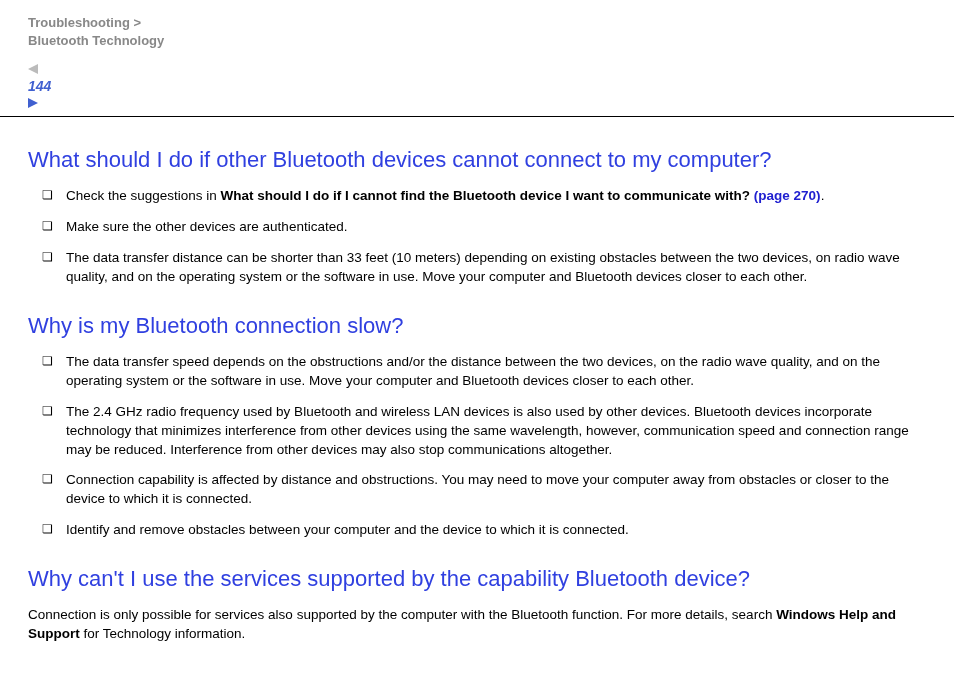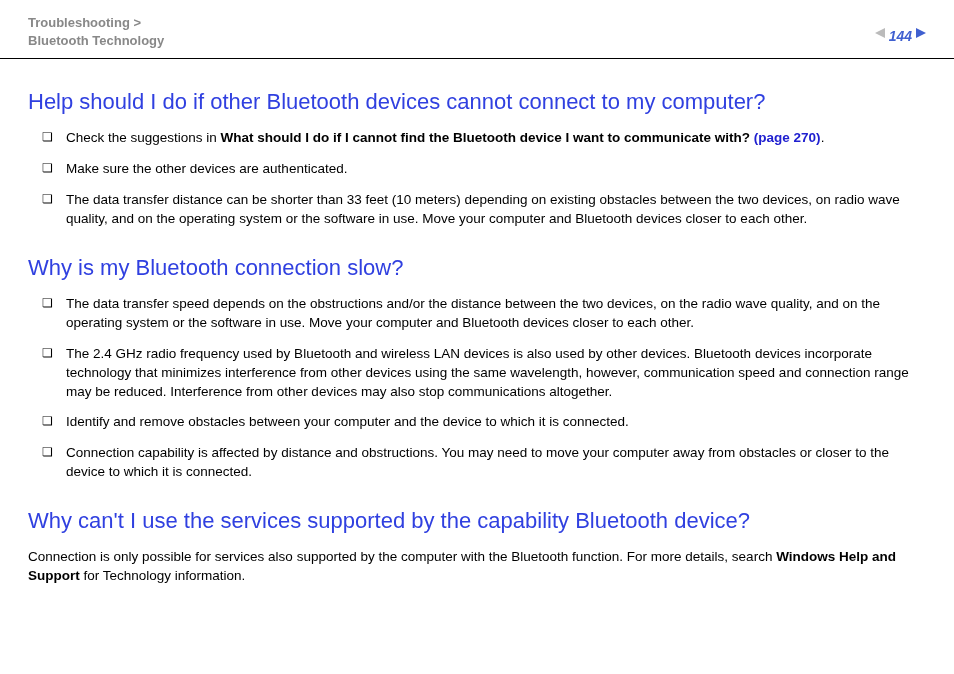--- a/index.html
+++ b/index.html
@@ -1,18 +1,19 @@
 <!DOCTYPE html>
 <html><head>
   <meta charset="utf-8">
   <style>
     * {
       margin: 0;
       padding: 0;
       box-sizing: border-box;
+      flex-direction: column;
     }
     body {
       font-family: Arial, Helvetica, sans-serif;
       width: 954px;
       height: 674px;
       background: #fff;
       position: relative;
       padding: 0;
     }
     .header {
@@ -118,35 +119,35 @@
   </div>
   <div class="page-nav">
     <span class="nav-arrow nav-arrow-left"></span>
     <span class="page-number">144</span>
     <span class="nav-arrow nav-arrow-right"></span>
   </div>
 </div>
 
 <div class="content">
 
-  <h2>Help should I do if other Bluetooth devices cannot connect to my computer?</h2>
+  <h2>What should I do if other Bluetooth devices cannot connect to my computer?</h2>
   <ul class="bullet-list">
     <li>
       <span>Check the suggestions in </span><span class="bold">What should I do if I cannot find the Bluetooth device I want to communicate with? </span><span class="link">(page 270)</span><span>.</span>
     </li>
     <li>Make sure the other devices are authenticated.</li>
     <li>The data transfer distance can be shorter than 33 feet (10 meters) depending on existing obstacles between the two devices, on radio wave quality, and on the operating system or the software in use. Move your computer and Bluetooth devices closer to each other.</li>
   </ul>
 
   <h2>Why is my Bluetooth connection slow?</h2>
   <ul class="bullet-list">
     <li>The data transfer speed depends on the obstructions and/or the distance between the two devices, on the radio wave quality, and on the operating system or the software in use. Move your computer and Bluetooth devices closer to each other.</li>
     <li>The 2.4 GHz radio frequency used by Bluetooth and wireless LAN devices is also used by other devices. Bluetooth devices incorporate technology that minimizes interference from other devices using the same wavelength, however, communication speed and connection range may be reduced. Interference from other devices may also stop communications altogether.</li>
+    <li>Connection capability is affected by distance and obstructions. You may need to move your computer away from obstacles or closer to the device to which it is connected.</li>
     <li>Identify and remove obstacles between your computer and the device to which it is connected.</li>
-    <li>Connection capability is affected by distance and obstructions. You may need to move your computer away from obstacles or closer to the device to which it is connected.</li>
   </ul>
 
   <h2>Why can't I use the services supported by the capability Bluetooth device?</h2>
   <p class="para">
     <span>Connection is only possible for services also supported by the computer with the Bluetooth function. For more details, search </span><span class="bold">Windows Help and Support</span><span> for Technology information.</span>
   </p>
 
 </div>
 
 </body></html>

